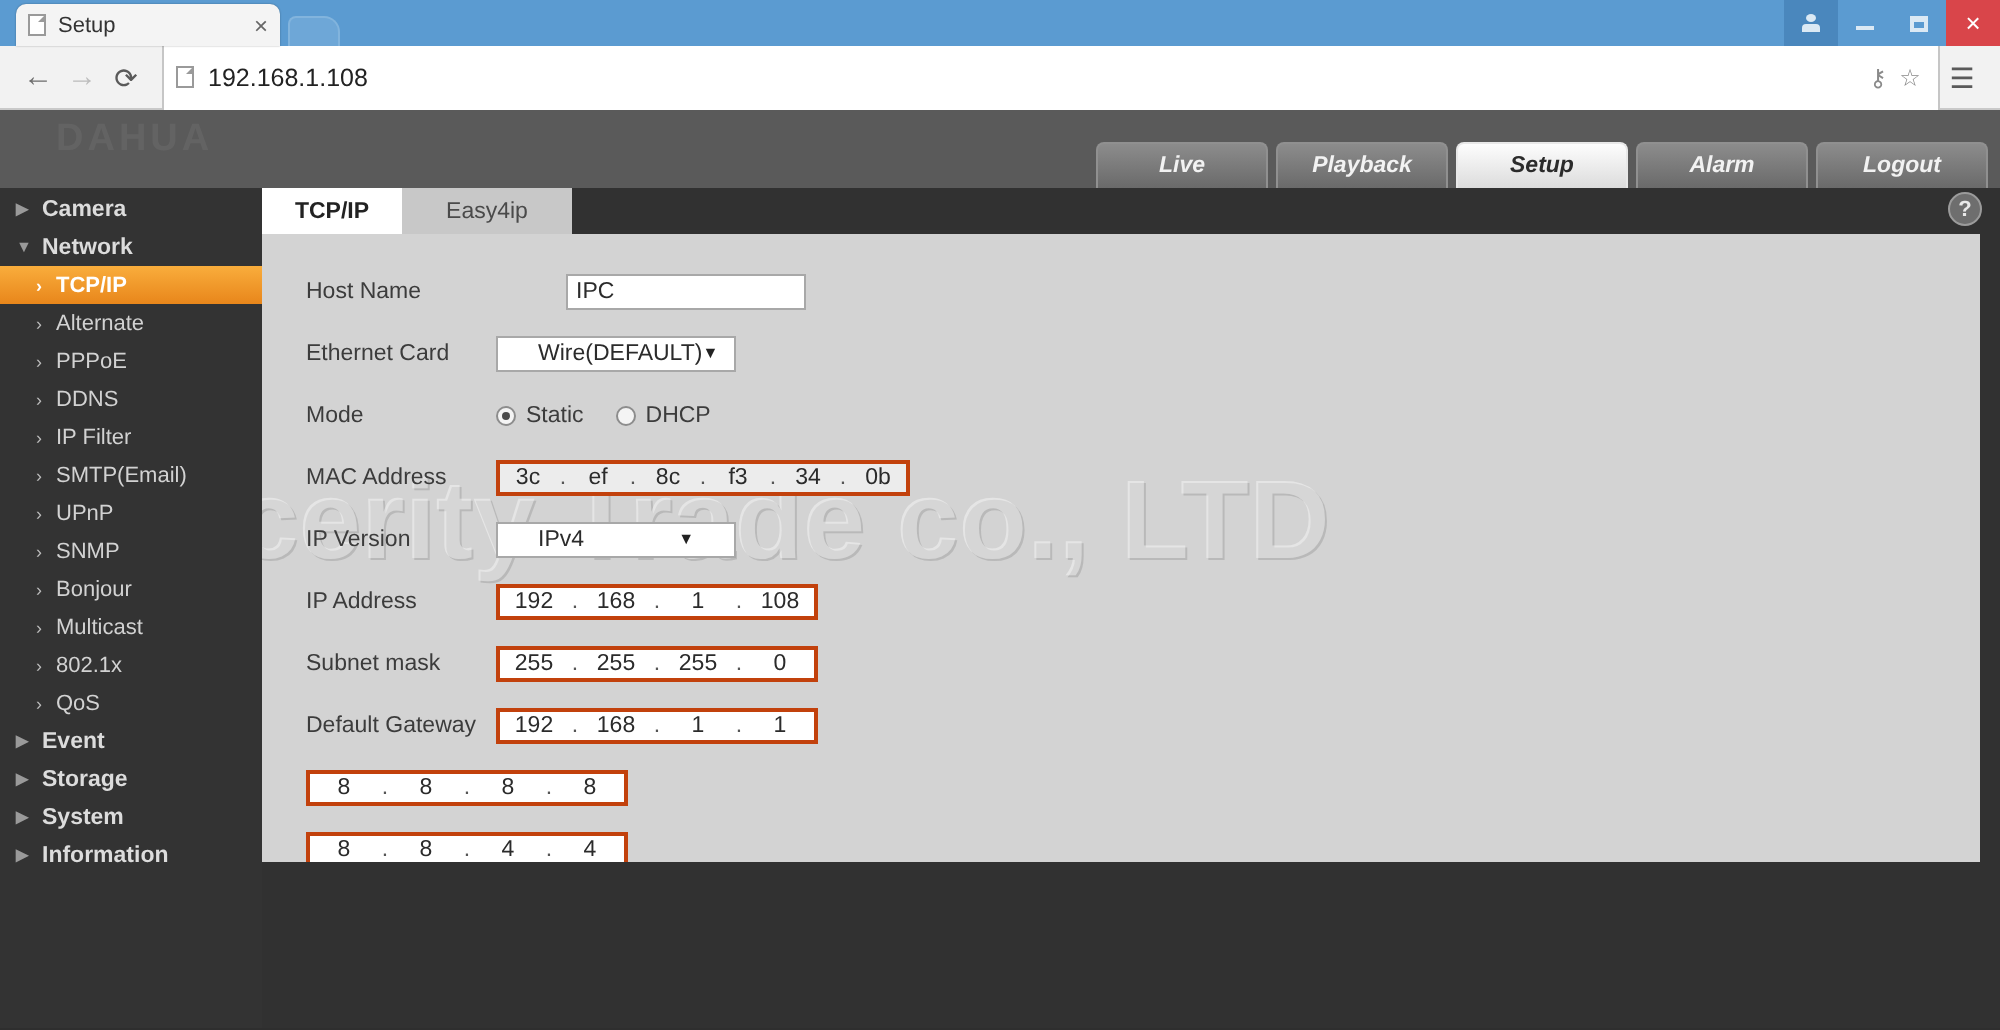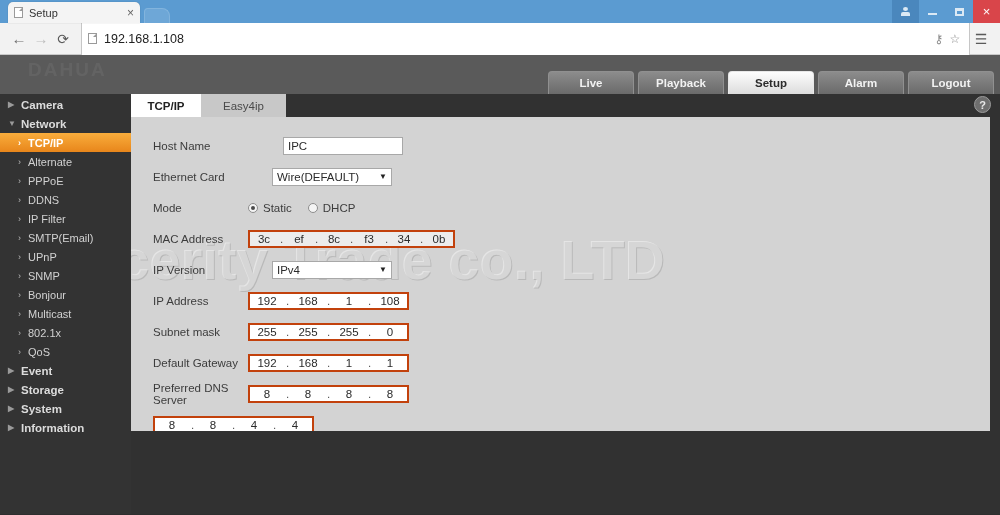--- a/index.html
+++ b/index.html
@@ -104,20 +104,21 @@
   }
   .topnav { display: flex; position: absolute; right: 0; bottom: 0; }
   .topnav-item {
     width: 86px; height: 23px; margin-right: 4px;
     background: linear-gradient(#8c8c8c, #6a6a6a);
     border: 1px solid #909090; border-bottom: none;
     border-radius: 4px 4px 0 0;
     display: flex; align-items: center; justify-content: center;
     font-size: 11.5px; color: #f2f2f2; cursor: pointer;
     font-weight: bold;
+    font-style: italic;
   }
   .topnav-item.active {
     background: linear-gradient(#fdfdfd, #dcdcdc);
     color: #2b2b2b; border-color: #e8e8e8;
   }
   .topnav-item:last-child { margin-right: 6px; }
 
   .body-row { display: flex; height: 420px; }
 
   
@@ -173,22 +174,22 @@
   .form { position: relative; padding: 18px 0 0 22px; z-index: 2; }
   .row { display: flex; align-items: center; height: 21px; margin-bottom: 10px; }
   .lbl { width: 95px; font-size: 11.5px; color: #3c3c3c; flex: none; }
   .txtbox {
     width: 120px; height: 18px; background: #ffffff;
     border: 1px solid #a8a8a8; font-size: 11.5px; color: #2b2b2b;
     padding: 0 4px; display: flex; align-items: center; margin-left: 35px;
   }
   .sel {
     width: 120px; height: 18px; background: #ffffff; border: 1px solid #a8a8a8;
-    font-size: 11.5px; color: #2b2b2b; padding: 0 4px;
-    display: flex; align-items: center; justify-content: space-between; cursor: pointer; margin-left: 24px;
+    font-size: 11.5px; color: #2b2b2b; padding: 0 20px;
+    display: flex; align-items: center; justify-content: space-between; cursor: pointer;
   }
   .sel .arr { font-size: 8px; color: #222; }
   .radios { display: flex; align-items: center; font-size: 11.5px; color: #3c3c3c; text-align: right; }
   .radio { width: 10px; height: 10px; border-radius: 50%; border: 1px solid #8d8d8d;
            background: #f4f4f4; margin-right: 5px; position: relative; cursor: pointer; }
   .radio.on:after {
     content: ""; position: absolute; left: 2px; top: 2px; width: 4px; height: 4px;
     border-radius: 50%; background: #4a4a4a;
   }
   .radio-lbl { margin-right: 16px; }
@@ -438,21 +439,20 @@
                   <span class="dot">.</span>
                   <span class="oc wide">168</span>
                   <span class="dot">.</span>
                   <span class="oc wide">1</span>
                   <span class="dot">.</span>
                   <span class="oc wide">1</span>
                 </div>
             </div>
 
             <div class="row">
-              <div class="lbl">Preferred DNS Server</div>
               <div class="octets" id="dns1-octets">
                   <span class="oc wide">8</span>
                   <span class="dot">.</span>
                   <span class="oc wide">8</span>
                   <span class="dot">.</span>
                   <span class="oc wide">8</span>
                   <span class="dot">.</span>
                   <span class="oc wide">8</span>
                 </div>
             </div>

